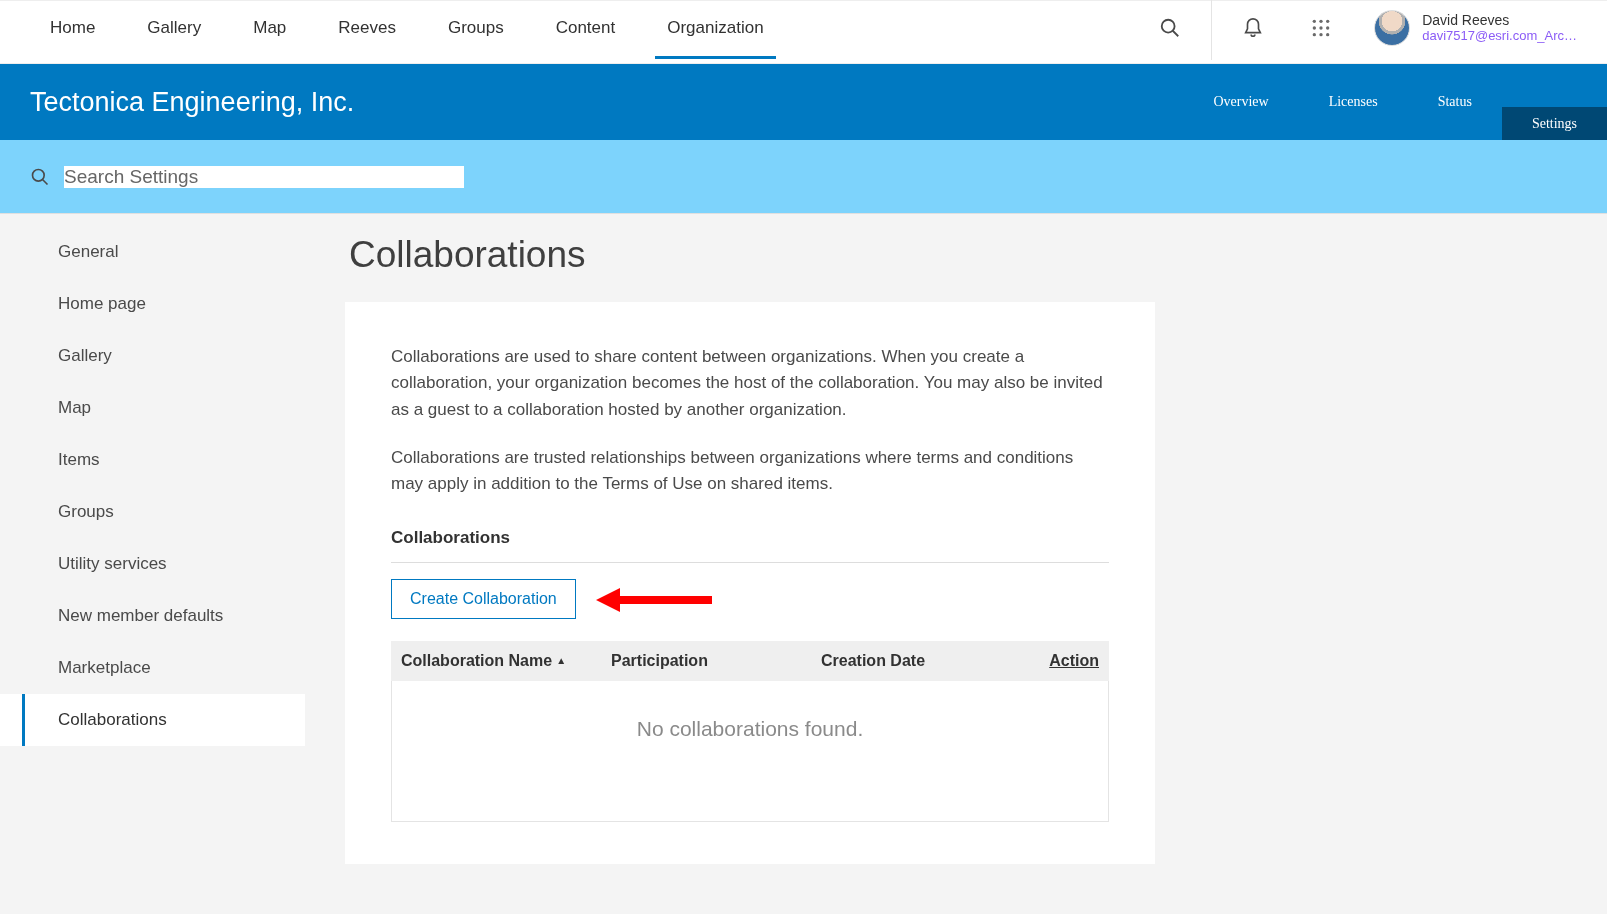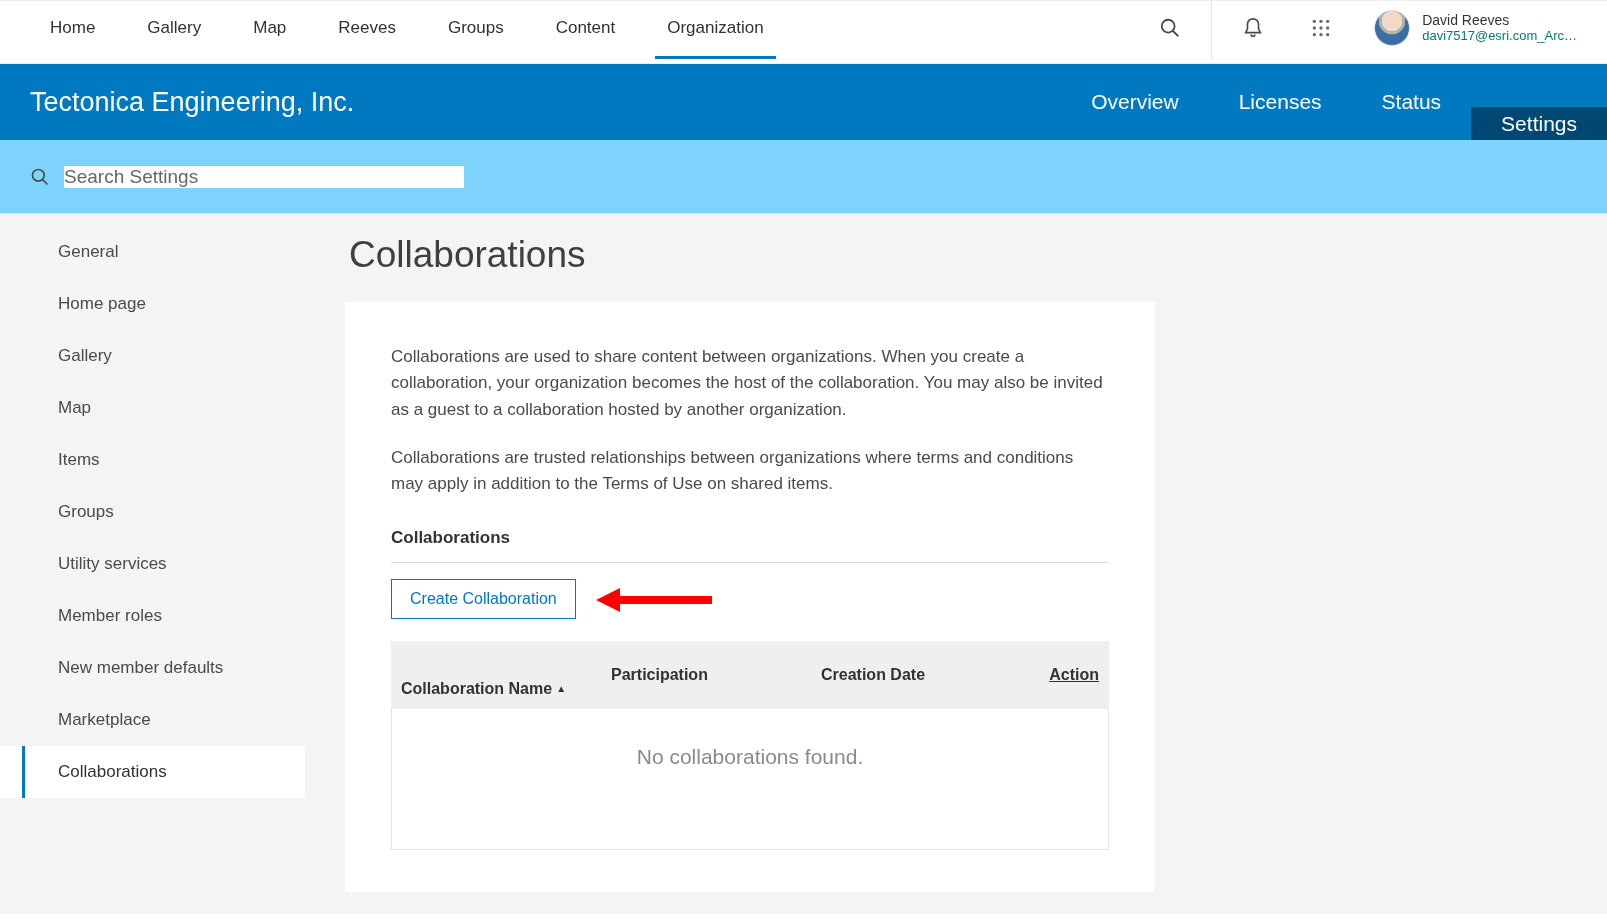--- a/index.html
+++ b/index.html
@@ -10,27 +10,27 @@
     .top-nav-links { display: flex; gap: 52px; }
     .top-nav-link { color: #323232; font-size: 17px; cursor: pointer; padding: 20px 0; position: relative; }
     .top-nav-link.active::after { content: ""; position: absolute; left: -12px; right: -12px; bottom: -1px; height: 3px; background: #0079c1; }
     .top-nav-right { margin-left: auto; display: flex; align-items: center; gap: 14px; }
     .top-icon-btn { width: 54px; height: 64px; display: flex; align-items: center; justify-content: center; cursor: pointer; }
     .vdiv { width: 1px; height: 64px; background: #e4e4e4; }
     .user-block { display: flex; align-items: center; gap: 12px; cursor: pointer; padding-left: 12px; }
     .avatar { width: 36px; height: 36px; border-radius: 50%; background: radial-gradient(circle at 50% 30%, #f0d9c7 0 35%, #b0b0b0 35% 45%, #3b6fa3 46% 100%); border: 1px solid #ddd; }
     .user-text { display: flex; flex-direction: column; max-width: 200px; }
     .user-name { font-size: 14px; color: #333; font-weight: 500; }
-    .user-email { font-size: 13px; color: #0f766e; white-space: nowrap; overflow: hidden; text-overflow: ellipsis; }
+    .user-email { font-size: 13px; color: #8b5cf6; white-space: nowrap; overflow: hidden; text-overflow: ellipsis; }
 
     
     .subnav { display: flex; align-items: center; height: 76px; background: #0079c1; color: #fff; padding-left: 30px; }
     .org-name { font-size: 27px; font-weight: 300; }
     .subnav-tabs { margin-left: auto; display: flex; height: 100%; }
-    .subnav-tab { display: flex; align-items: center; padding: 0 30px; color: #fff; font-size: 21px; cursor: pointer; }
+    .subnav-tab { display: flex; align-items: center; padding: 0 30px; color: #fff; font-size: 14px; cursor: pointer; font-family: Liberation Serif, serif; }
     .subnav-tab.active { background: #004874; margin-top: 43px; }
 
     
     .search-bar { height: 74px; display: flex; align-items: center; padding-left: 30px; border-bottom: 1px solid #e0e0e0; background: #7dd3fc; }
     .search-input { border: none; outline: none; font-size: 19px; color: #666; margin-left: 14px; width: 400px; }
     .search-input::placeholder { color: #666; }
 
     
     .body { display: flex; background: #f4f4f4; min-height: 700px; }
     .sidebar { width: 305px; padding: 12px 0; }
@@ -42,21 +42,21 @@
     .page-title { font-size: 37px; font-weight: 500; color: #3f3f3f; margin-bottom: 26px; padding-left: 4px; }
     .panel { background: #fff; max-width: 810px; padding: 42px 46px; }
     .desc { font-size: 17px; line-height: 1.55; color: #4a4a4a; margin-bottom: 22px; }
     .section-label { font-size: 17px; font-weight: 600; color: #323232; padding-bottom: 14px; border-bottom: 1px solid #ddd; margin-top: 30px; }
     .create-btn { margin-top: 16px; display: inline-block; border: 1px solid #0079c1; color: #0079c1; background: #fff; font-size: 16px; padding: 10px 18px; cursor: pointer; }
     .create-row { display: flex; align-items: center; gap: 18px; }
     .arrow { color: #f00; display: flex; align-items: center; margin-top: 18px; }
 
     .table-head { display: flex; background: #efefef; margin-top: 22px; padding: 11px 10px; font-size: 16px; font-weight: 600; color: #323232; }
     .th { display: flex; align-items: center; gap: 4px; }
-    .th-name { flex: 0 0 210px; margin-top: 28px; }
+    .th-name { flex: 0 0 210px; }
     .th-part { flex: 0 0 210px; }
     .th-date { flex: 0 0 220px; }
     .th-action { flex: 1; text-align: center; justify-content: flex-end; text-decoration: underline; }
     .sort-caret { font-size: 10px; }
 
     .empty { border: 1px solid #e4e4e4; border-top: none; text-align: center; padding: 36px 0 80px; font-size: 21px; color: #8a8a8a; }
 
     svg { display: block; }
   </style>
 </head>
@@ -129,21 +129,20 @@
 
 <div class="body">
   <div class="sidebar">
     <div class="side-item">General</div>
     <div class="side-item">Home page</div>
     <div class="side-item">Gallery</div>
     <div class="side-item">Map</div>
     <div class="side-item">Items</div>
     <div class="side-item">Groups</div>
     <div class="side-item">Utility services</div>
-    <div class="side-item">Member roles</div>
     <div class="side-item">New member defaults</div>
     <div class="side-item">Marketplace</div>
     <div class="side-item active">Collaborations</div>
   </div>
 
   <div class="main">
     <h1 class="page-title">Collaborations</h1>
     <div class="panel">
       <p class="desc">Collaborations are used to share content between organizations. When you create a collaboration, your organization becomes the host of the collaboration. You may also be invited as a guest to a collaboration hosted by another organization.</p>
       <p class="desc">Collaborations are trusted relationships between organizations where terms and conditions may apply in addition to the Terms of Use on shared items.</p>

